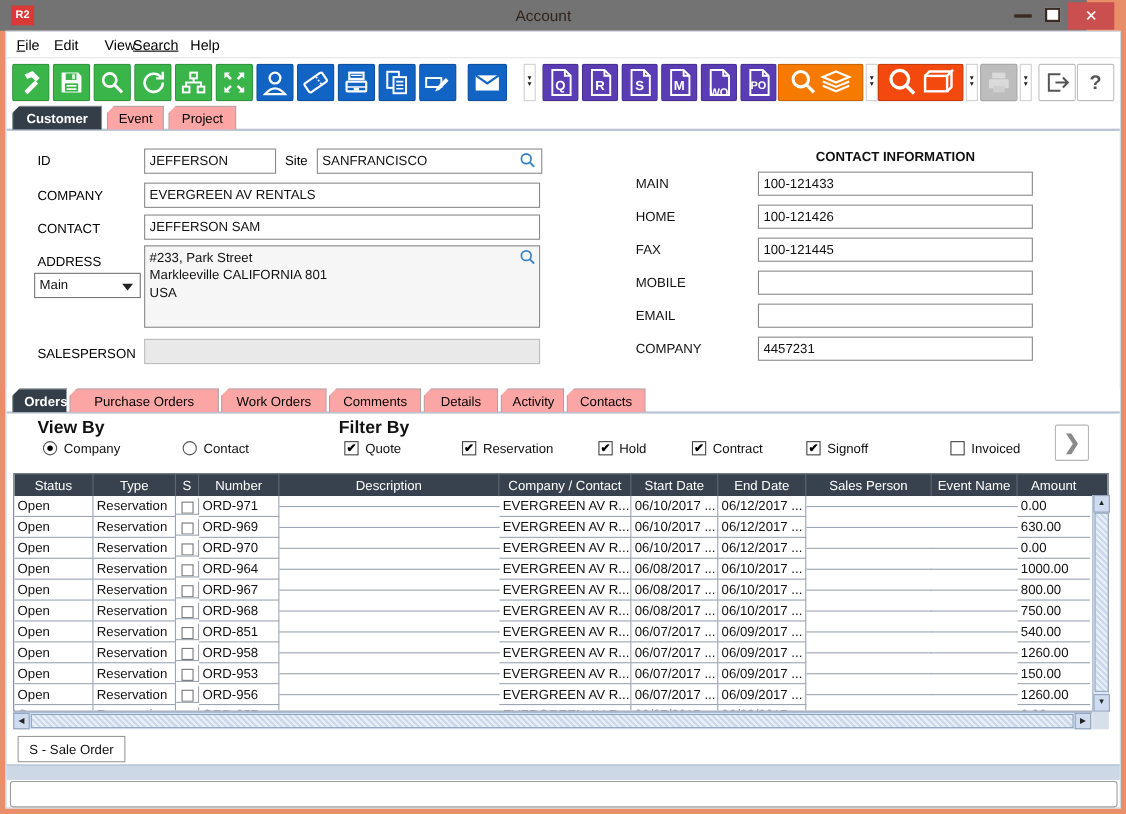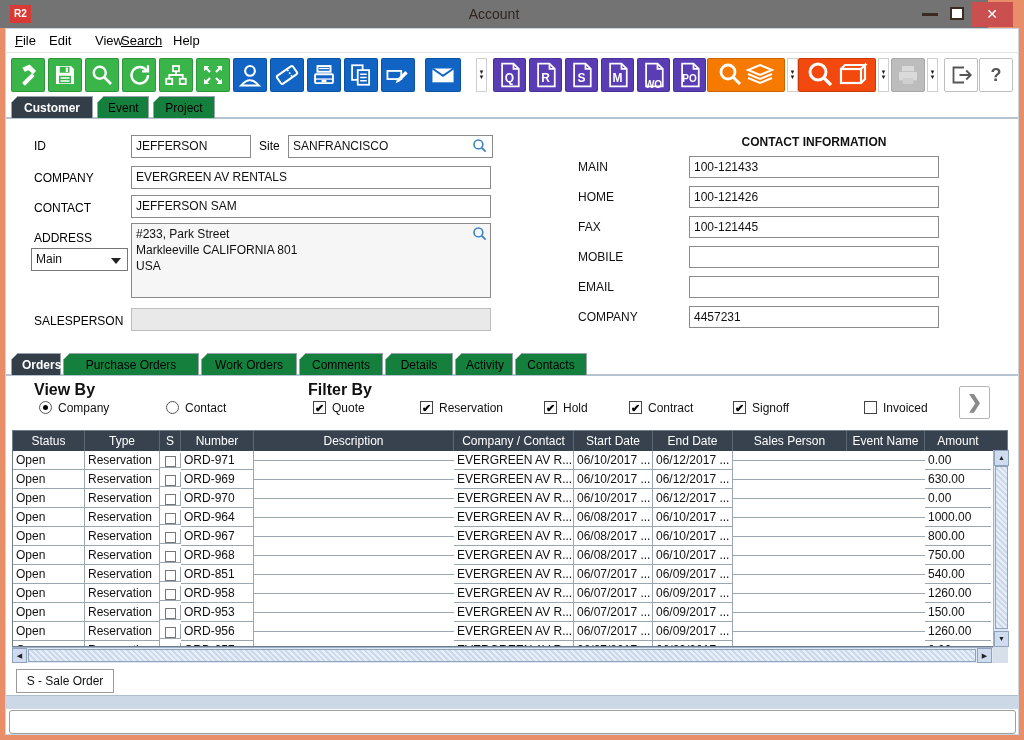--- a/index.html
+++ b/index.html
@@ -38,21 +38,21 @@
   .tbtn.white { background:#fff; border-color:#bfbfbf; }
   .tbtn.orangewide { background:#F67A00; width:78px; }
   .tbtn.redwide { background:#F3490E; width:78px; }
   .minidrop { position:absolute; top:4px; width:11px; height:34px; background:#fff; border:1px solid #cfcfcf;
               font-size:6px; line-height:5px; color:#222; text-align:center; padding-top:11px; cursor:pointer; }
   .doc-letter { position:absolute; left:0; top:0; width:100%; height:100%; display:flex; align-items:center; justify-content:center;
                 color:#fff; font-weight:bold; font-size:12px; }
 
   
   .tabrow1 { position:absolute; left:0; top:67px; width:100%; height:23px; border-bottom:2px solid #b6c4d2; background:#fff; }
-  .tab { position:absolute; top:0; height:22px; background:#15803d; border:1px solid #9aa3ab; border-bottom:none;
+  .tab { position:absolute; top:0; height:22px; background:#fca5a5; border:1px solid #9aa3ab; border-bottom:none;
          clip-path:polygon(7px 0, 100% 0, 100% 100%, 0 100%, 0 7px); text-align:center; line-height:22px;
          font-size:12px; color:#000; cursor:pointer; padding:0 10px; }
   .tab.active { background:#333E48; color:#fff; font-weight:bold; }
 
   
   .flabel { position:absolute; font-size:12px; color:#000; }
   .field { position:absolute; border:1px solid #8a8a8a; background:#fff; font-size:12px; padding:0 4px;
            font-family:"Liberation Sans",sans-serif; line-height:21px; height:23px; }
   .field.disabled { background:#e9e9e9; border-color:#bdbdbd; }
   .addr-box { position:absolute; left:125px; top:194px; width:360px; height:75px; border:1px solid #8a8a8a;

